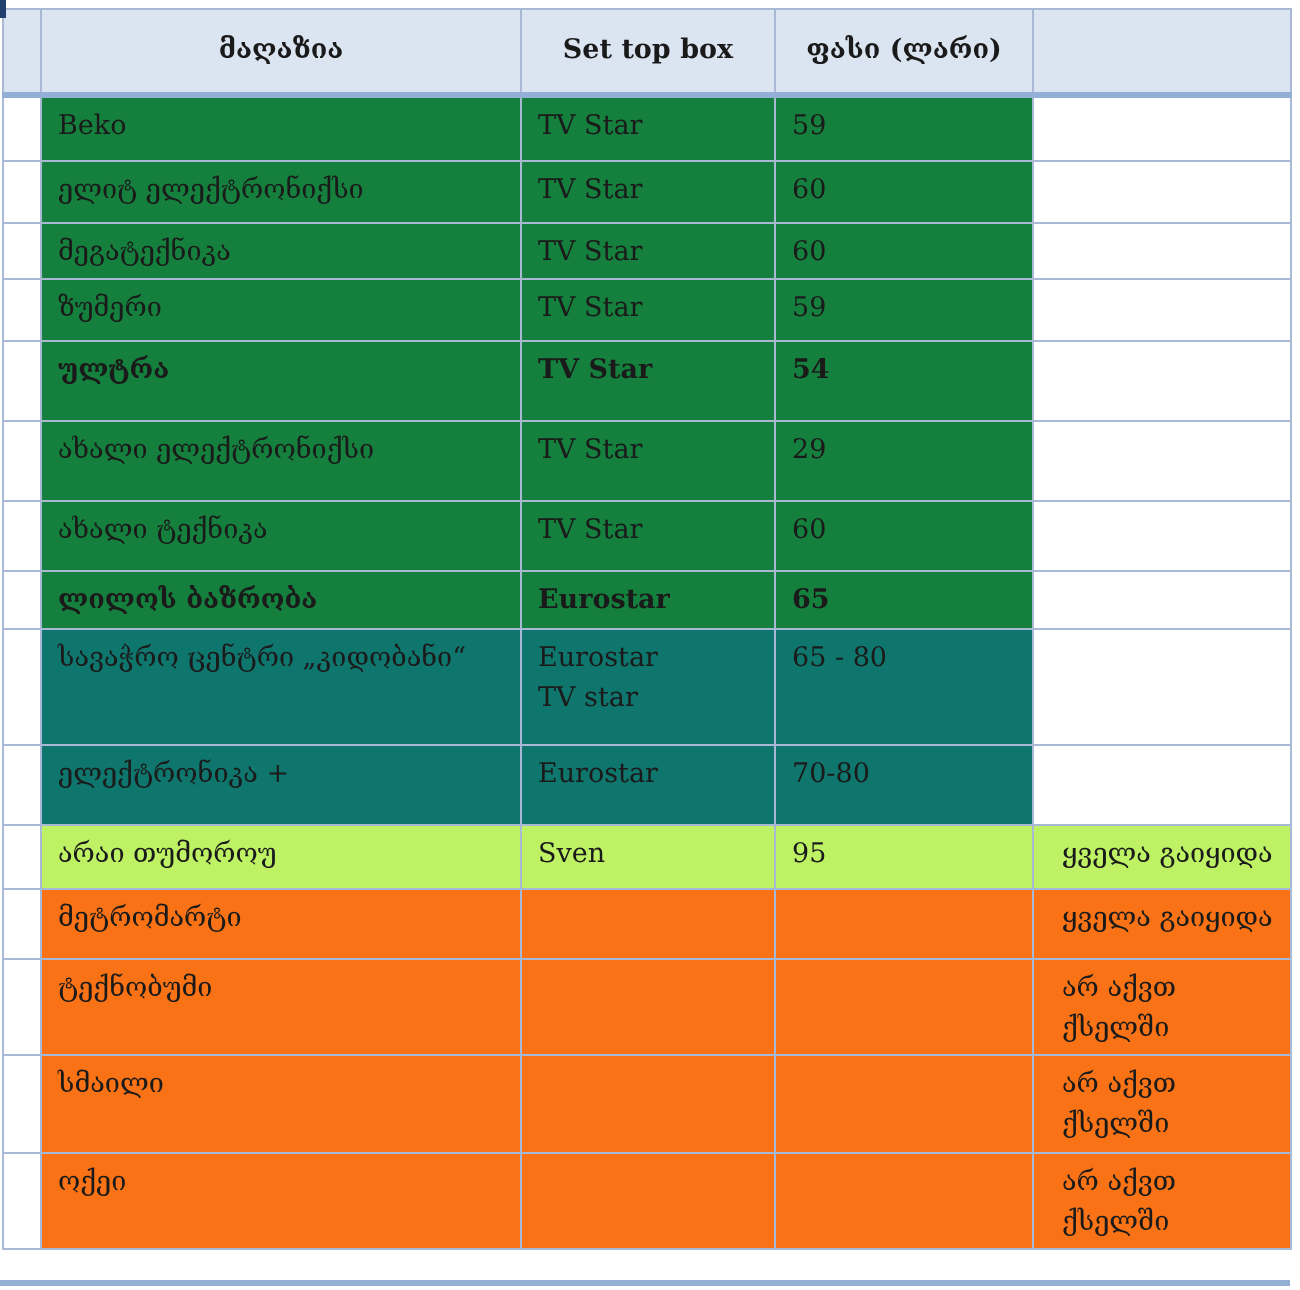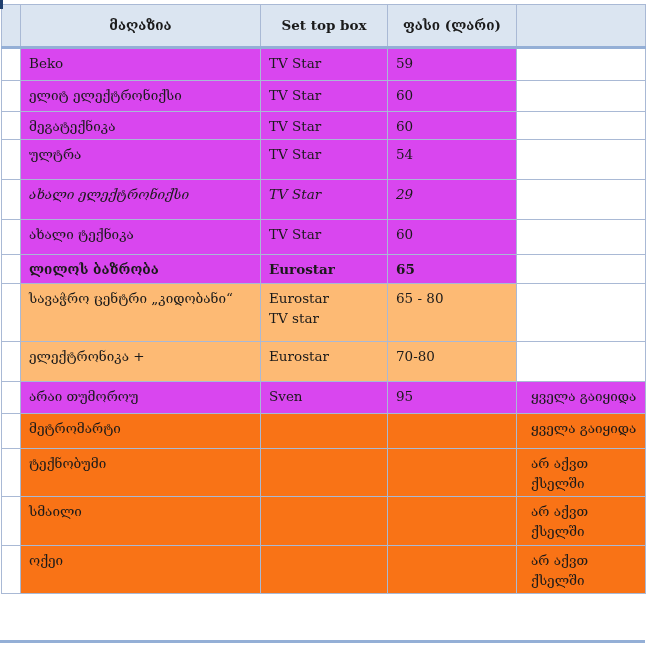--- a/index.html
+++ b/index.html
@@ -48,25 +48,25 @@
     padding: 0 4px;
   }
   td.c0cell {
     background: #ffffff;
     padding: 0;
   }
   td.stb { white-space: pre-line; }
   td.status { padding-left: 14px; }
 
   
-  tr.g  td.d { background: #d946ef; }
+  tr.g  td.d { background: #15803d; }
   tr.g  td.s { background: #ffffff; }
-  tr.p  td.d { background: #fdba74; }
+  tr.p  td.d { background: #0f766e; }
   tr.p  td.s { background: #ffffff; }
-  tr.gf td.d, tr.gf td.s { background: #d946ef; margin-top: 28px; }
+  tr.gf td.d, tr.gf td.s { background: #bef264; margin-top: 28px; }
   tr.gr td.d, tr.gr td.s { background: #f97316; }
 
   .bottom-line {
     position: absolute;
     left: 0; top: 640px;
     width: 645px; height: 3px;
     background: #94afd6;
   }
 </style>
 </head>
@@ -106,28 +106,35 @@
       <td class="d">60</td>
       <td class="s status"></td>
     </tr>
     <tr class="g" style="height:28px;">
       <td class="c0cell"></td>
       <td class="d">მეგატექნიკა</td>
       <td class="d stb">TV Star</td>
       <td class="d">60</td>
       <td class="s status"></td>
     </tr>
+    <tr class="g" style="height:31px;">
+      <td class="c0cell"></td>
+      <td class="d">ზუმერი</td>
+      <td class="d stb">TV Star</td>
+      <td class="d">59</td>
+      <td class="s status"></td>
+    </tr>
+    <tr class="g" style="height:40px;font-weight:bold;">
+      <td class="c0cell"></td>
+      <td class="d">ულტრა</td>
+      <td class="d stb">TV Star</td>
+      <td class="d">54</td>
+      <td class="s status"></td>
+    </tr>
     <tr class="g" style="height:40px;">
-      <td class="c0cell"></td>
-      <td class="d">ულტრა</td>
-      <td class="d stb">TV Star</td>
-      <td class="d">54</td>
-      <td class="s status"></td>
-    </tr>
-    <tr class="g" style="height:40px;font-style:italic;">
       <td class="c0cell"></td>
       <td class="d">ახალი ელექტრონიქსი</td>
       <td class="d stb">TV Star</td>
       <td class="d">29</td>
       <td class="s status"></td>
     </tr>
     <tr class="g" style="height:35px;">
       <td class="c0cell"></td>
       <td class="d">ახალი ტექნიკა</td>
       <td class="d stb">TV Star</td>

